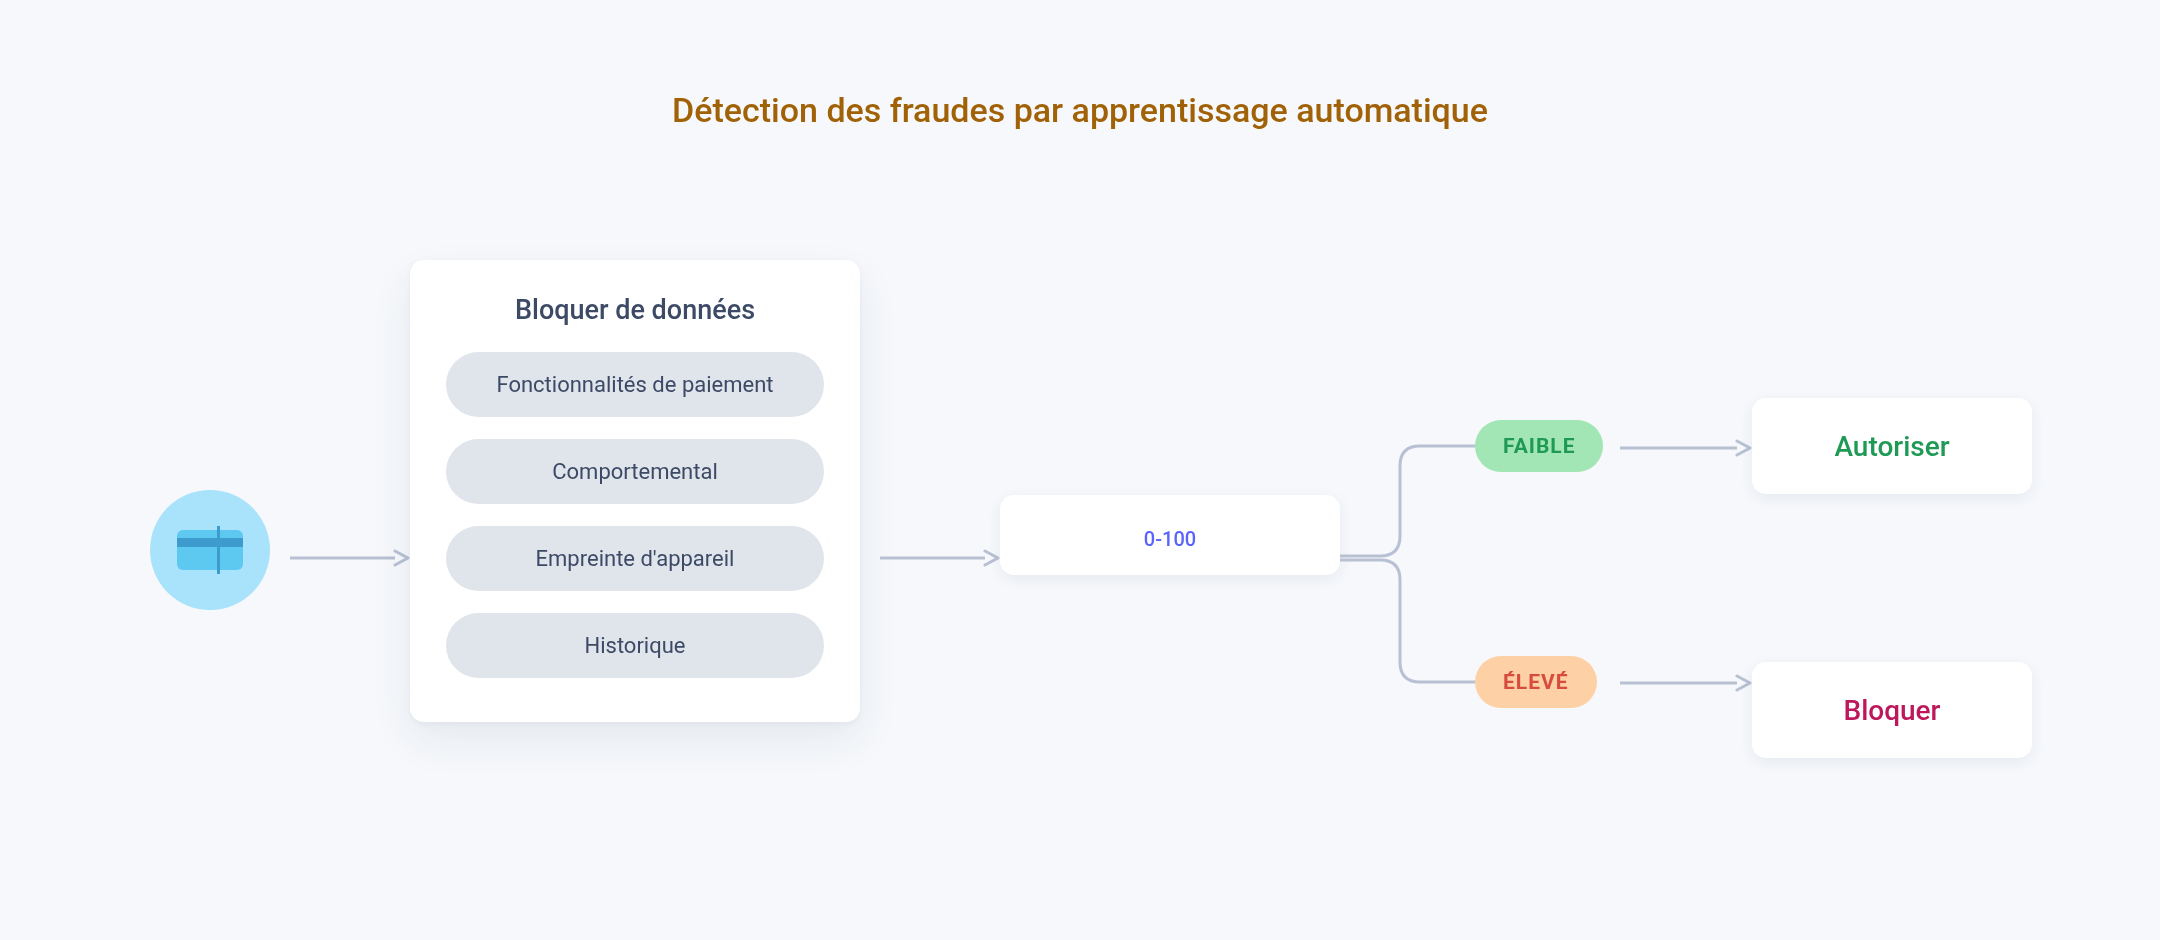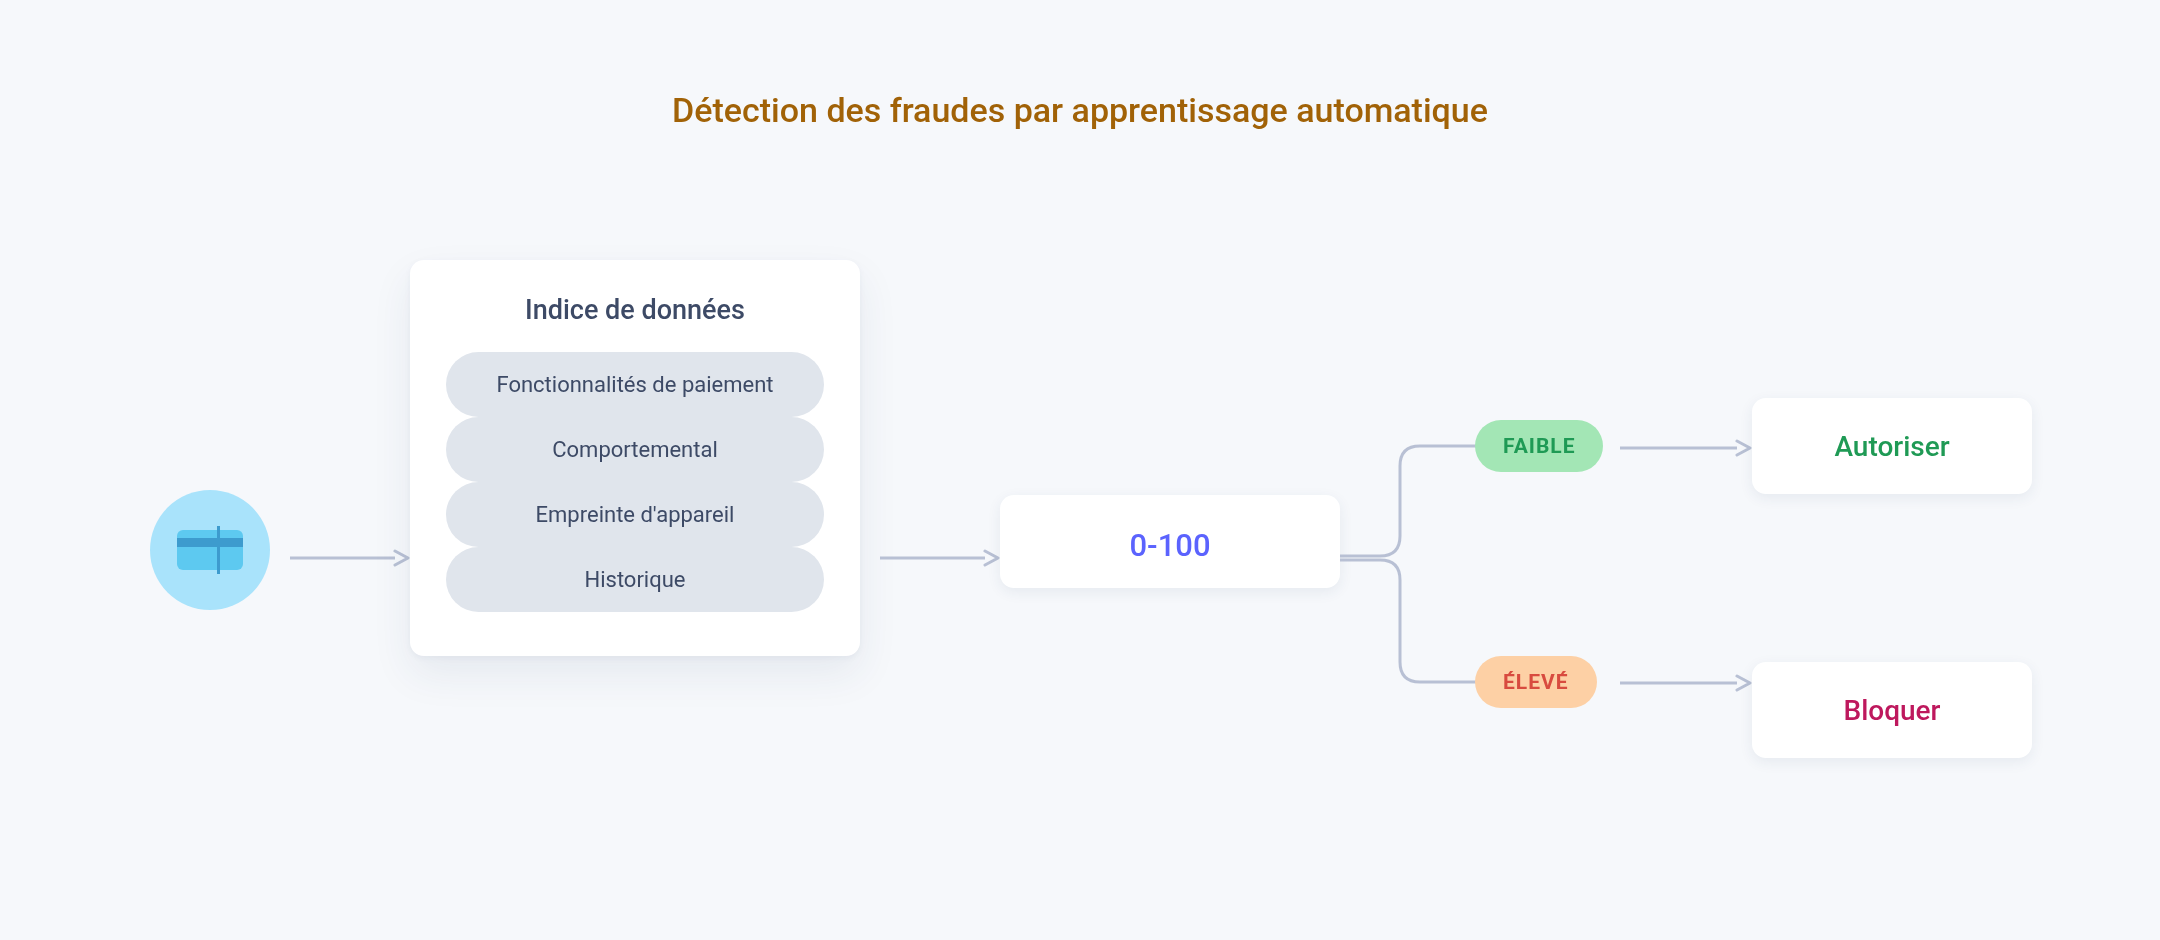--- a/index.html
+++ b/index.html
@@ -59,20 +59,21 @@
     text-align: center;
     margin-bottom: 26px;
   }
   .pill-item {
     background: #e0e5ec;
     color: #3d4a66;
     font-size: 22px;
     text-align: center;
     padding: 20px 10px;
     border-radius: 40px;
+    margin-top: 22px;
   }
   .pill-item:first-of-type { margin-top: 0; }
 
   .arrow2 { position: absolute; left: 880px; top: 548px; }
 
   .risk-card {
     position: absolute;
     left: 1000px;
     top: 495px;
     width: 340px;
@@ -81,21 +82,21 @@
     box-shadow: 0 4px 14px rgba(40,60,100,0.08);
     padding: 24px 20px;
     text-align: center;
   }
   .risk-label {
     font-size: 24px;
     color: #3d4a66;
     font-weight: 400;
   }
   .risk-range {
-    font-size: 31px;
+    font-size: 20px;
     color: #5b63fe;
     margin-top: 8px;
     font-weight: 500;
   }
 
   .branch-svg { position: absolute; left: 1340px; top: 430px; }
 
   .chip {
     position: absolute;
     height: 52px;
@@ -142,21 +143,21 @@
     <rect x="40" y="0" width="3" height="48" fill="#3d9bce"></rect>
   </svg>
 </div>
 
 <svg class="arrow1" width="120" height="20">
   <line x1="0" y1="10" x2="105" y2="10" stroke="#b8c0d4" stroke-width="3"></line>
   <path d="M105 3 L118 10 L105 17" fill="none" stroke="#b8c0d4" stroke-width="3" stroke-linecap="round" stroke-linejoin="round"></path>
 </svg>
 
 <div class="datapoints-card">
-  <div class="datapoints-title">Indice de données</div>
+  <div class="datapoints-title">Bloquer de données</div>
   <div class="pill-item">Fonctionnalités de paiement</div>
   <div class="pill-item">Comportemental</div>
   <div class="pill-item">Empreinte d'appareil</div>
   <div class="pill-item">Historique</div>
 </div>
 
 <svg class="arrow2" width="120" height="20">
   <line x1="0" y1="10" x2="105" y2="10" stroke="#b8c0d4" stroke-width="3"></line>
   <path d="M105 3 L118 10 L105 17" fill="none" stroke="#b8c0d4" stroke-width="3" stroke-linecap="round" stroke-linejoin="round"></path>
 </svg>

